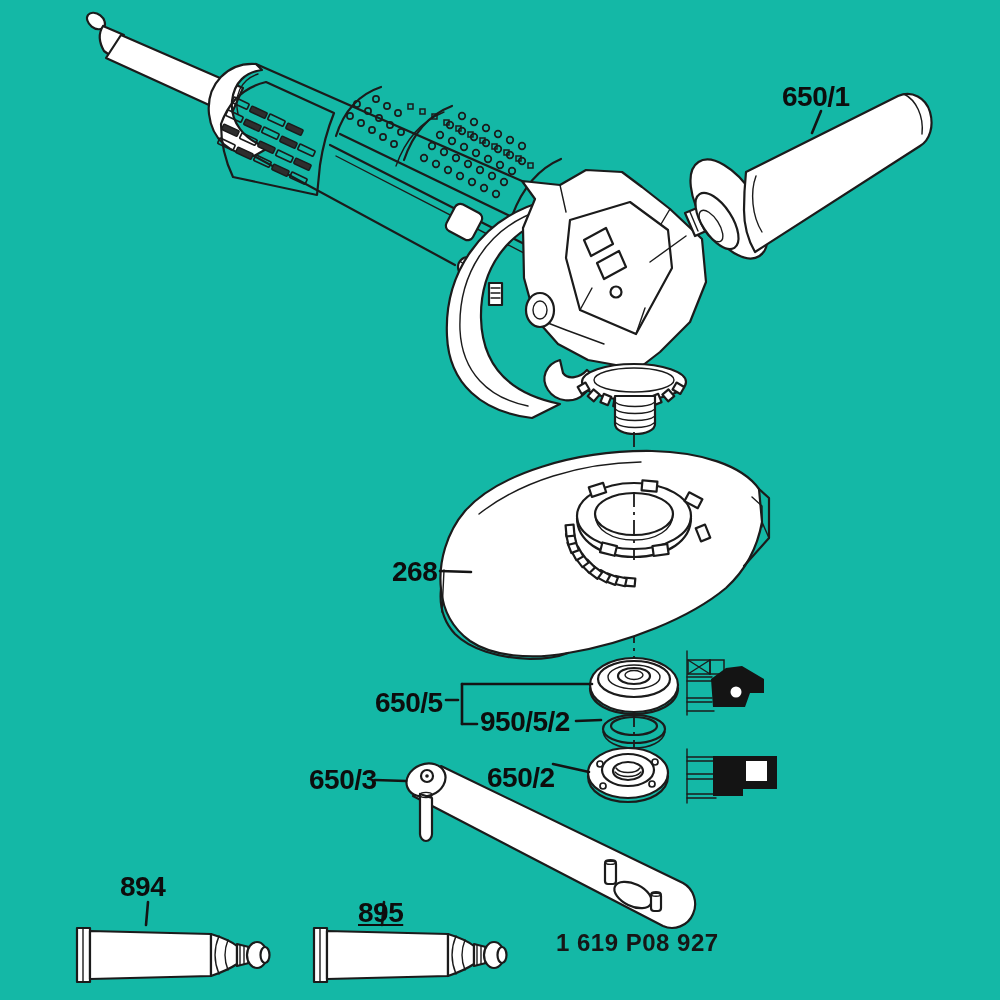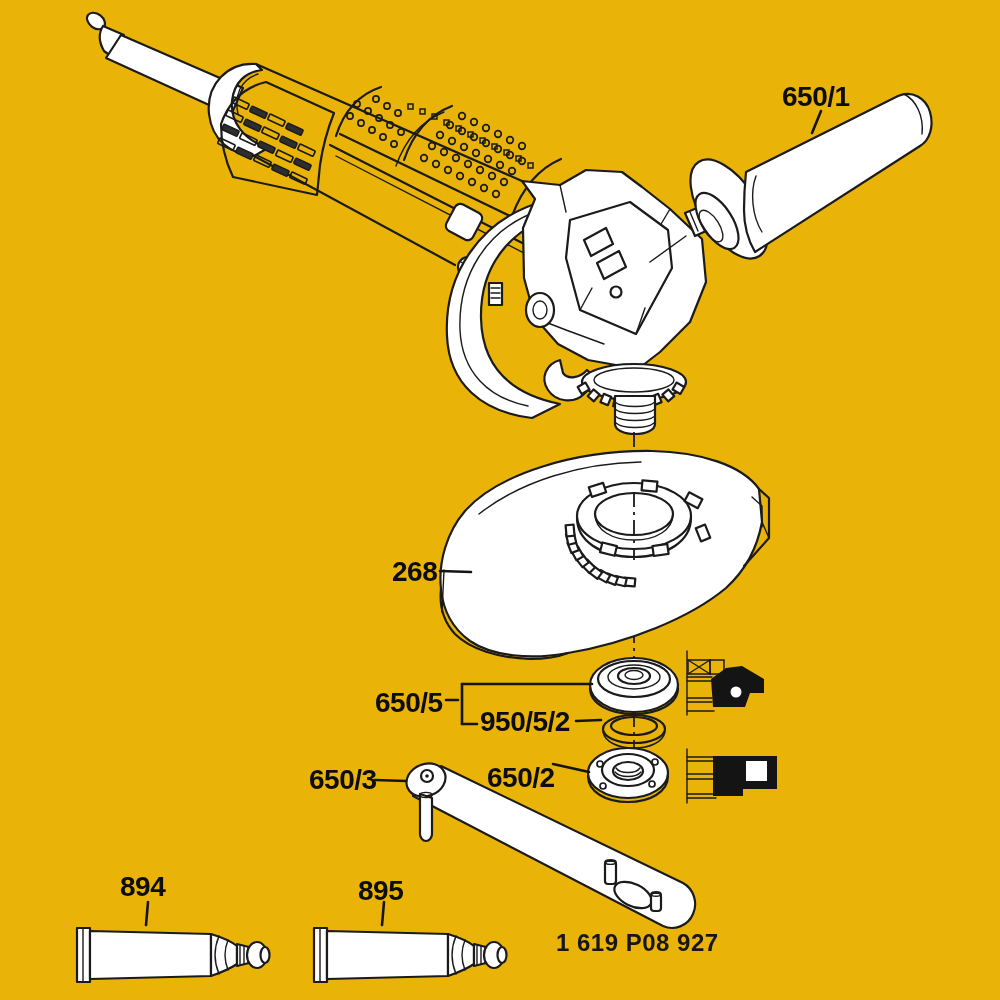--- a/index.html
+++ b/index.html
@@ -1,16 +1,16 @@
 <!DOCTYPE html>
 <html><head>
 <meta charset="utf-8">
 <style>
   html,body{margin:0;padding:0;background:#fff;}
-  #stage{position:relative;width:1000px;height:1000px;background:#eab308;overflow:hidden;
+  #stage{position:relative;width:1000px;height:1000px;background:#14b8a6;overflow:hidden;
          font-family:"Liberation Sans","DejaVu Sans",sans-serif;}
   #art{position:absolute;left:0;top:0;}
   svg .ln{stroke:#1b1b1b;stroke-width:2.2;fill:none;stroke-linecap:round;stroke-linejoin:round;}
   svg .lw{stroke:#1b1b1b;stroke-width:2.2;fill:#ffffff;stroke-linecap:round;stroke-linejoin:round;}
   svg .th{stroke:#1b1b1b;stroke-width:1.4;fill:none;stroke-linecap:round;}
   svg .dot{stroke:#1b1b1b;stroke-width:1.7;fill:none;}
   svg .sq{stroke:#1b1b1b;stroke-width:1.5;fill:none;}
   svg .slat{stroke:#1b1b1b;stroke-width:1.7;fill:none;}
   svg .slatf{stroke:#1b1b1b;stroke-width:1.5;fill:#2e2e2e;}
   svg .blk{fill:#141414;stroke:none;}
@@ -348,16 +348,16 @@
   </g>
 </svg>
 
 <div class="plabel" style="left:782px;top:81px;">650/1</div>
 <div class="plabel" style="left:392px;top:556px;">268</div>
 <div class="plabel" style="left:375px;top:687px;">650/5</div>
 <div class="plabel" style="left:480px;top:706px;">950/5/2</div>
 <div class="plabel" style="left:487px;top:750px;margin-top:12px;">650/2</div>
 <div class="plabel" style="left:309px;top:764px;">650/3</div>
 <div class="plabel" style="left:120px;top:871px;">894</div>
-<div class="plabel" style="left:358px;top:875px;">895</div>
+<div class="plabel" style="left:358px;top:897px;text-decoration:underline;">895</div>
 <div class="pnum" style="left:556px;top:929px;">1 619 P08 927</div>
 
 </div>
 
 </body></html>

